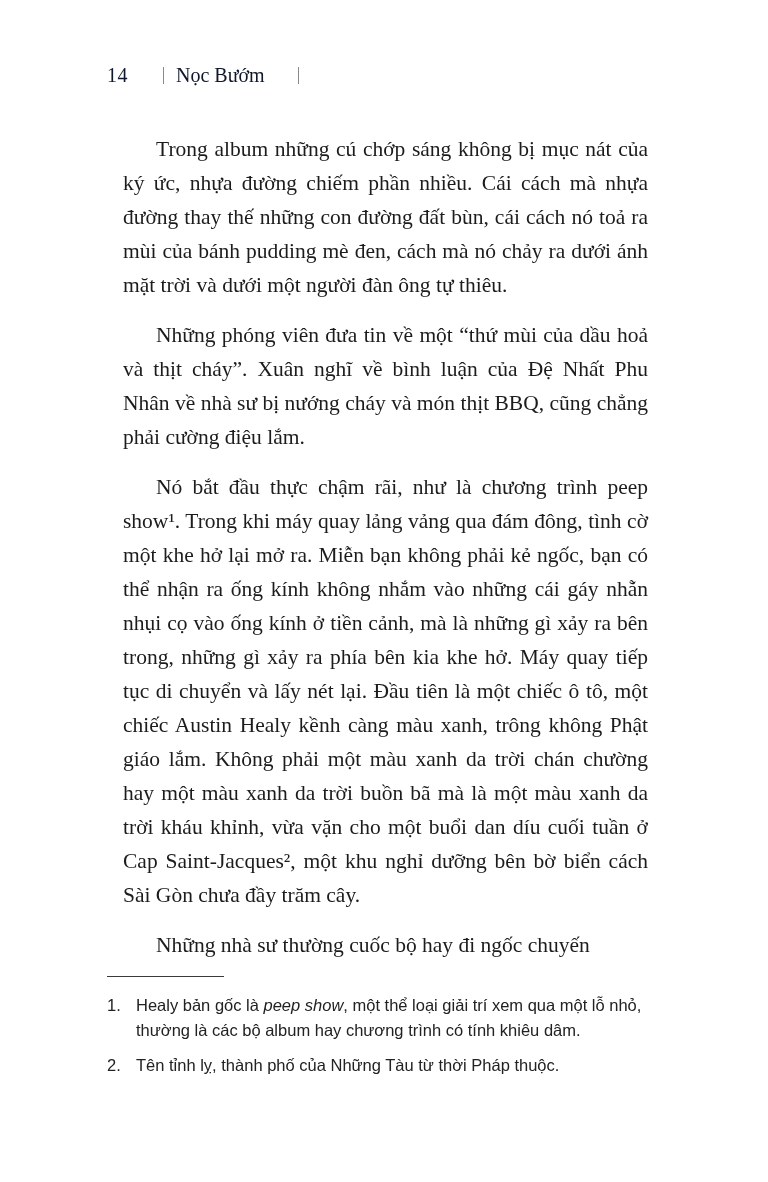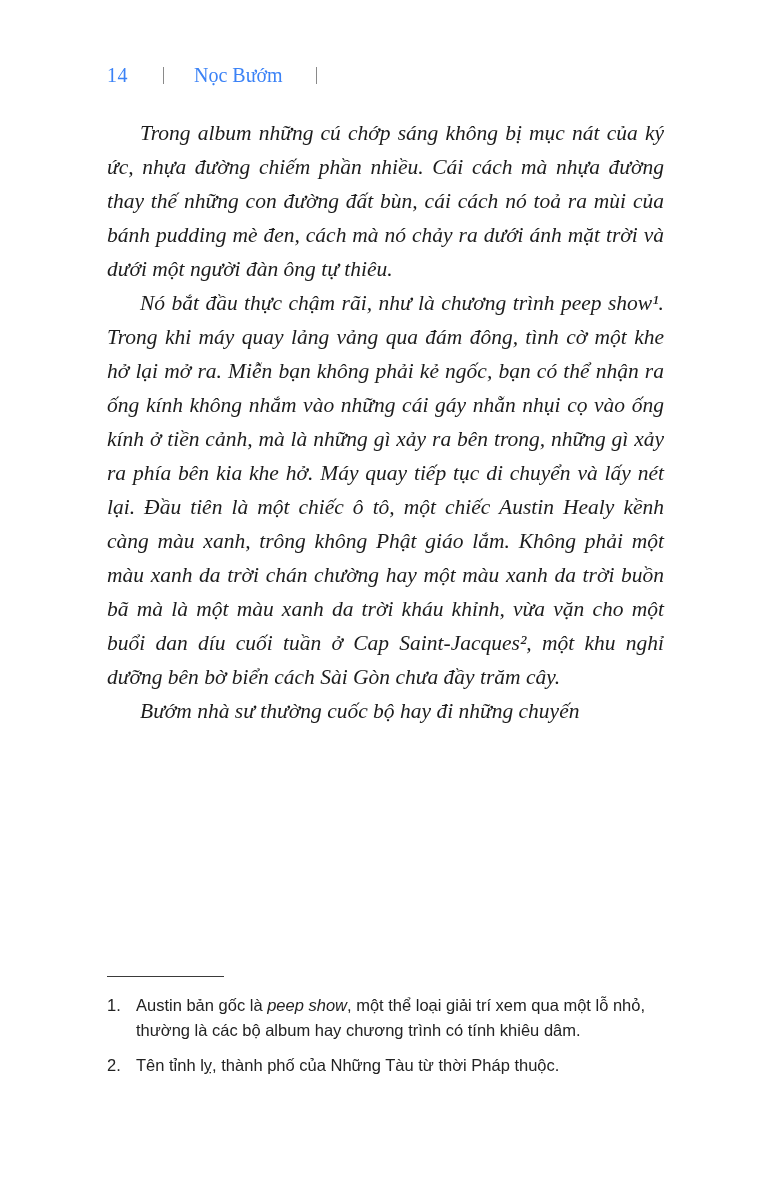--- a/index.html
+++ b/index.html
@@ -18,49 +18,48 @@
     color: #1c1c1c;
   }
   
   .header {
     position: absolute;
     top: 64px;
     left: 107px;
     display: flex;
     align-items: center;
     font-size: 20px;
-    color: #3b82f6;
+    color: #0f172a;
   }
   .header .pagenum {
     letter-spacing: 0.5px;
   }
   .header .divider {
     display: inline-block;
     width: 1px;
     height: 17px;
     background: #8a8a8a;
   }
   .header .div1 { margin-left: 35px; }
-  .header .title { margin-left: 30px; }
+  .header .title { margin-left: 12px; }
   .header .div2 { margin-left: 33px; }
   
   .bodytext {
     position: absolute;
     top: 116px;
     left: 107px;
     width: 557px;
     text-align: justify;
     font-size: 21.5px;
     line-height: 34px;
   }
   .bodytext p {
-    margin: 0;
+    margin: 16px;
     padding: 0;
     text-indent: 33px;
-    font-style: italic;
   }
   
   .footnotes {
     position: absolute;
     top: 976px;
     left: 107px;
     width: 557px;
   }
   .fn-rule {
     width: 117px;
@@ -93,30 +92,31 @@
 
   <div class="header">
     <span class="pagenum">14</span>
     <span class="divider div1"></span>
     <span class="title">Nọc Bướm</span>
     <span class="divider div2"></span>
   </div>
 
   <div class="bodytext">
     <p>Trong album những cú chớp sáng không bị mục nát của ký ức, nhựa đường chiếm phần nhiều. Cái cách mà nhựa đường thay thế những con đường đất bùn, cái cách nó toả ra mùi của bánh pudding mè đen, cách mà nó chảy ra dưới ánh mặt trời và dưới một người đàn ông tự thiêu.</p>
+    <p>Những phóng viên đưa tin về một “thứ mùi của dầu hoả và thịt cháy”. Xuân nghĩ về bình luận của Đệ Nhất Phu Nhân về nhà sư bị nướng cháy và món thịt BBQ, cũng chẳng phải cường điệu lắm.</p>
     <p>Nó bắt đầu thực chậm rãi, như là chương trình peep show¹. Trong khi máy quay lảng vảng qua đám đông, tình cờ một khe hở lại mở ra. Miễn bạn không phải kẻ ngốc, bạn có thể nhận ra ống kính không nhắm vào những cái gáy nhẵn nhụi cọ vào ống kính ở tiền cảnh, mà là những gì xảy ra bên trong, những gì xảy ra phía bên kia khe hở. Máy quay tiếp tục di chuyển và lấy nét lại. Đầu tiên là một chiếc ô tô, một chiếc Austin Healy kềnh càng màu xanh, trông không Phật giáo lắm. Không phải một màu xanh da trời chán chường hay một màu xanh da trời buồn bã mà là một màu xanh da trời kháu khỉnh, vừa vặn cho một buổi dan díu cuối tuần ở Cap Saint-Jacques², một khu nghỉ dưỡng bên bờ biển cách Sài Gòn chưa đầy trăm cây.</p>
-    <p>Bướm nhà sư thường cuốc bộ hay đi những chuyến</p>
+    <p>Những nhà sư thường cuốc bộ hay đi ngốc chuyến</p>
   </div>
 
   <div class="footnotes">
     <div class="fn-rule"></div>
 
     <div class="footnote">
       <span class="fn-num">1.</span>
-      <span class="fn-text"><span>Austin bản gốc là </span><i>peep show</i><span>, một thể loại giải trí xem qua một lỗ nhỏ, thường là các bộ album hay chương trình có tính khiêu dâm.</span></span>
+      <span class="fn-text"><span>Healy bản gốc là </span><i>peep show</i><span>, một thể loại giải trí xem qua một lỗ nhỏ, thường là các bộ album hay chương trình có tính khiêu dâm.</span></span>
     </div>
 
     <div class="footnote">
       <span class="fn-num">2.</span>
       <span class="fn-text"><span></span><i></i><span>Tên tỉnh lỵ, thành phố của Những Tàu từ thời Pháp thuộc.</span></span>
     </div>
   </div>
 
 </div>
 

